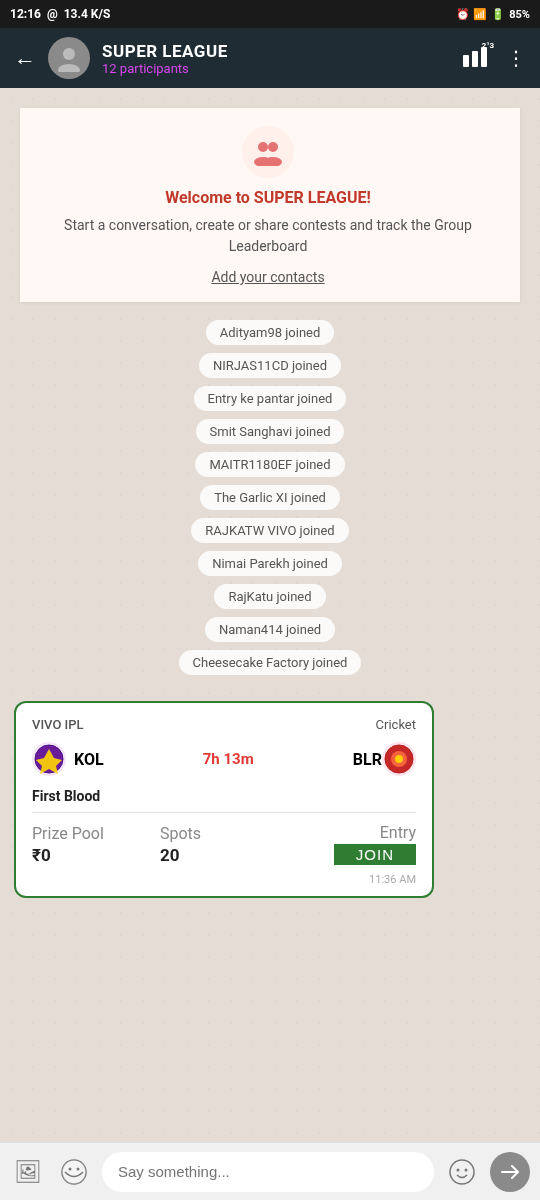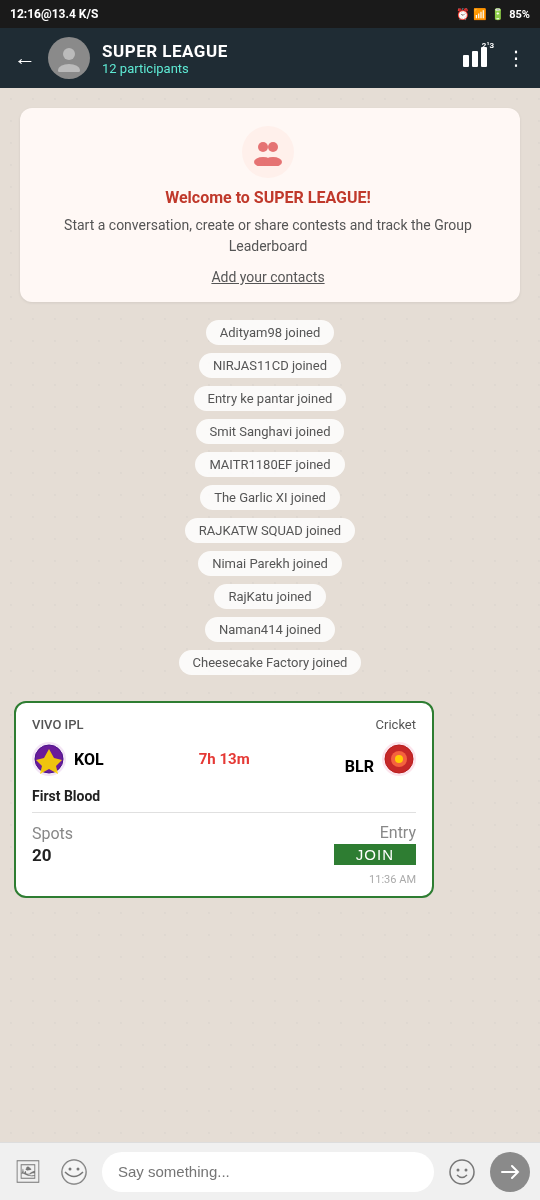--- a/index.html
+++ b/index.html
@@ -17,21 +17,21 @@
       background: #1a1a1a;
       color: #fff;
       height: 28px;
       display: flex;
       align-items: center;
       justify-content: space-between;
       padding: 0 10px;
       font-size: 12px;
       font-weight: bold;
     }
-    .status-left { display: flex; align-items: center; }
+    .status-left { display: flex; align-items: center; gap: 6px; }
     .status-right { display: flex; align-items: center; gap: 4px; font-size: 11px; }
 
     
     .header {
       background: #1f2c34;
       color: #fff;
       height: 60px;
       display: flex;
       align-items: center;
       padding: 0 14px;
@@ -55,21 +55,21 @@
       flex-shrink: 0;
     }
     .header-info { flex: 1; }
     .header-title {
       font-size: 17px;
       font-weight: bold;
       letter-spacing: 0.5px;
     }
     .header-sub {
       font-size: 13px;
-      color: #5eead4;
+      color: #d946ef;
     }
     .header-icons {
       display: flex;
       gap: 18px;
       align-items: center;
     }
     .header-icon {
       color: #fff;
       font-size: 20px;
       cursor: pointer;
@@ -94,21 +94,21 @@
       background-image: 
         radial-gradient(circle, rgba(180,180,180,0.12) 1px, transparent 1px);
       background-size: 22px 22px;
       min-height: 1100px;
       padding: 10px 0 10px 0;
     }
 
     
     .welcome-card {
       background: #fff8f5;
-      border-radius: 12px;
+      border-radius: 0;
       margin: 10px 20px 18px 20px;
       padding: 18px 24px 16px 20px;
       text-align: center;
       box-shadow: 0 1px 3px rgba(0,0,0,0.08);
     }
     .welcome-icon {
       width: 52px;
       height: 52px;
       border-radius: 50%;
       background: #fff0eb;
@@ -186,22 +186,21 @@
     }
     .team-left {
       display: flex;
       align-items: center;
       gap: 8px;
       font-size: 16px;
       font-weight: bold;
     }
     .team-right {
       display: flex;
-      align-items: flex-end;
-      gap: 8px;
+      align-items: center;
       font-size: 16px;
       font-weight: bold;
     }
     .team-logo {
       width: 34px;
       height: 34px;
       border-radius: 50%;
       display: flex;
       align-items: center;
       justify-content: center;
@@ -372,21 +371,21 @@
     <span class="welcome-link">Add your contacts</span>
   </div>
 
   <div class="join-msg-container" id="join-messages-container">
   <div class="join-msg">Adityam98 joined</div>
       <div class="join-msg">NIRJAS11CD joined</div>
       <div class="join-msg">Entry ke pantar joined</div>
       <div class="join-msg">Smit Sanghavi joined</div>
       <div class="join-msg">MAITR1180EF joined</div>
       <div class="join-msg">The Garlic XI joined</div>
-      <div class="join-msg">RAJKATW SQUAD joined</div>
+      <div class="join-msg">RAJKATW VIVO joined</div>
       <div class="join-msg">Nimai Parekh joined</div>
       <div class="join-msg">RajKatu joined</div>
       <div class="join-msg">Naman414 joined</div>
       <div class="join-msg">Cheesecake Factory joined</div>
     </div>
 
   <div class="contest-card-wrapper">
     <div class="contest-card">
       <div class="contest-header">
         <span class="contest-league">VIVO IPL</span>
@@ -411,20 +410,24 @@
               <circle cx="15" cy="15" r="8" fill="#ff7043" opacity="0.8"></circle>
               <circle cx="15" cy="15" r="4" fill="#ffcc02"></circle>
             </svg>
           </div>
         </div>
       </div>
       <div class="contest-name">First Blood</div>
       <hr class="divider">
       <div class="contest-footer">
         <div class="footer-col">
+          <div class="footer-label">Prize Pool</div>
+          <div class="footer-value">₹0</div>
+        </div>
+        <div class="footer-col">
           <div class="footer-label">Spots</div>
           <div class="footer-value">20</div>
         </div>
         <div class="footer-col" style="text-align:right;">
           <div class="footer-label">Entry</div>
           <button class="join-btn">JOIN</button>
         </div>
       </div>
       <div class="card-time">11:36 AM</div>
     </div>

